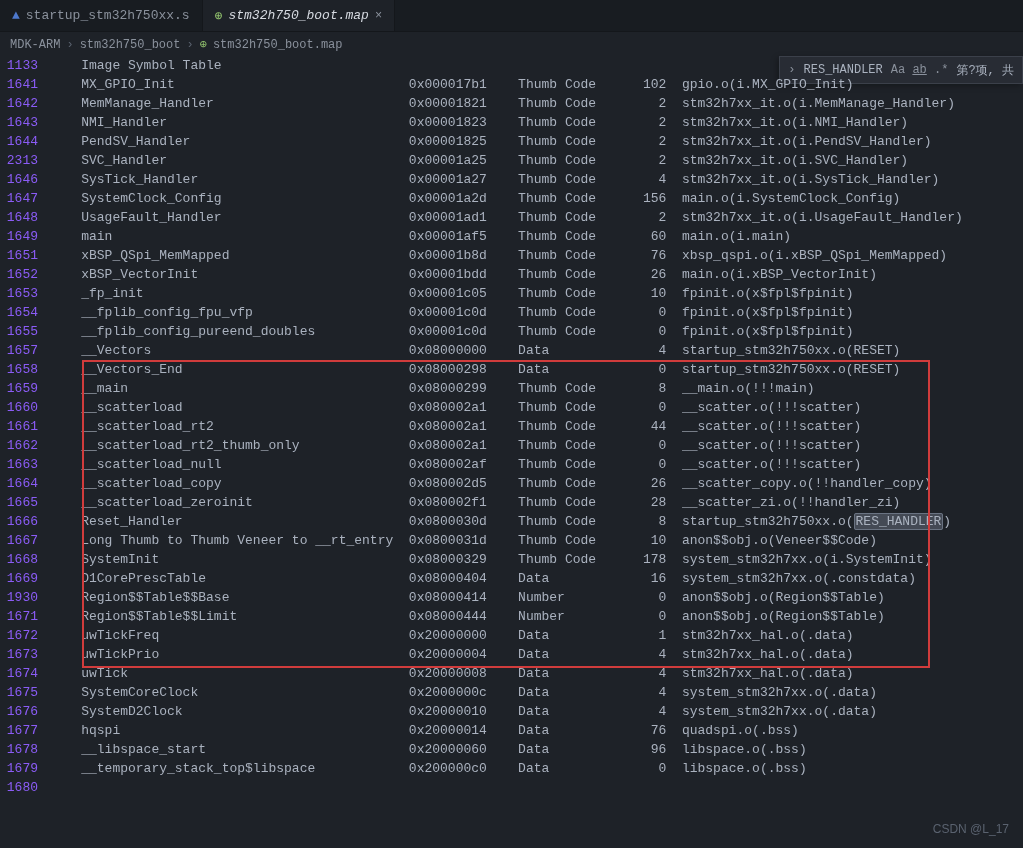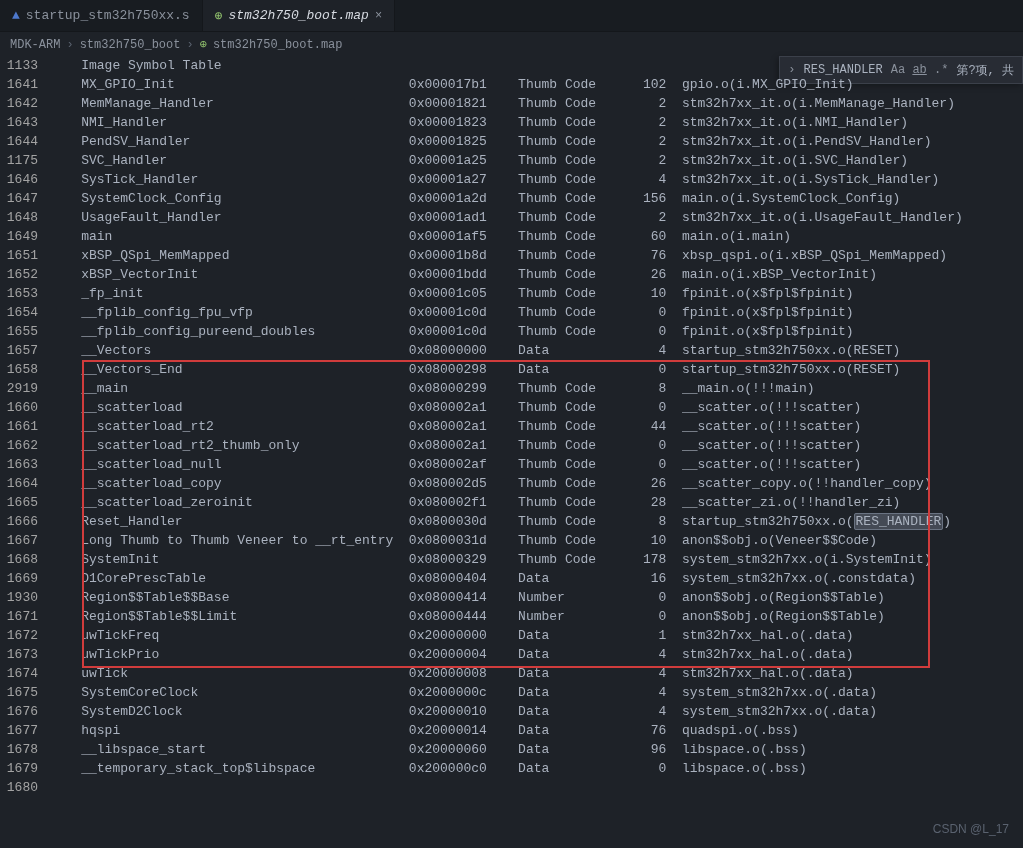--- a/index.html
+++ b/index.html
@@ -50,21 +50,21 @@
   .editor {
     display:flex;
     height:calc(100% - 56px);
     overflow:hidden;
   }
   .row {
     display:flex;
     height:19px;
     line-height:19px;
   }
-  .row .ln { width:50px; text-align:right; padding-right:12px; color:#a3a3a3; }
+  .row .ln { width:50px; text-align:right; padding-right:12px; color:#8b5cf6; }
   .row .txt { flex:1; white-space:pre; }
   .section-title { color:#aab2bf; }
   .highlight-box {
     position:absolute;
     border:2px solid #d13c3c;
     pointer-events:none;
   }
   .search-hl {
     background:#444a55;
     border:1px solid #6a7382;
@@ -128,21 +128,21 @@
       </div>
       <div class="row">
         <div class="ln">1643</div>
         <div class="txt">    NMI_Handler                               0x00001823    Thumb Code        2  stm32h7xx_it.o(i.NMI_Handler)</div>
       </div>
       <div class="row">
         <div class="ln">1644</div>
         <div class="txt">    PendSV_Handler                            0x00001825    Thumb Code        2  stm32h7xx_it.o(i.PendSV_Handler)</div>
       </div>
       <div class="row">
-        <div class="ln">1175</div>
+        <div class="ln">2313</div>
         <div class="txt">    SVC_Handler                               0x00001a25    Thumb Code        2  stm32h7xx_it.o(i.SVC_Handler)</div>
       </div>
       <div class="row">
         <div class="ln">1646</div>
         <div class="txt">    SysTick_Handler                           0x00001a27    Thumb Code        4  stm32h7xx_it.o(i.SysTick_Handler)</div>
       </div>
       <div class="row">
         <div class="ln">1647</div>
         <div class="txt">    SystemClock_Config                        0x00001a2d    Thumb Code      156  main.o(i.SystemClock_Config)</div>
       </div>
@@ -176,21 +176,21 @@
       </div>
       <div class="row">
         <div class="ln">1657</div>
         <div class="txt">    __Vectors                                 0x08000000    Data              4  startup_stm32h750xx.o(RESET)</div>
       </div>
       <div class="row">
         <div class="ln">1658</div>
         <div class="txt">    __Vectors_End                             0x08000298    Data              0  startup_stm32h750xx.o(RESET)</div>
       </div>
       <div class="row">
-        <div class="ln">2919</div>
+        <div class="ln">1659</div>
         <div class="txt">    __main                                    0x08000299    Thumb Code        8  __main.o(!!!main)</div>
       </div>
       <div class="row">
         <div class="ln">1660</div>
         <div class="txt">    __scatterload                             0x080002a1    Thumb Code        0  __scatter.o(!!!scatter)</div>
       </div>
       <div class="row">
         <div class="ln">1661</div>
         <div class="txt">    __scatterload_rt2                         0x080002a1    Thumb Code       44  __scatter.o(!!!scatter)</div>
       </div>

